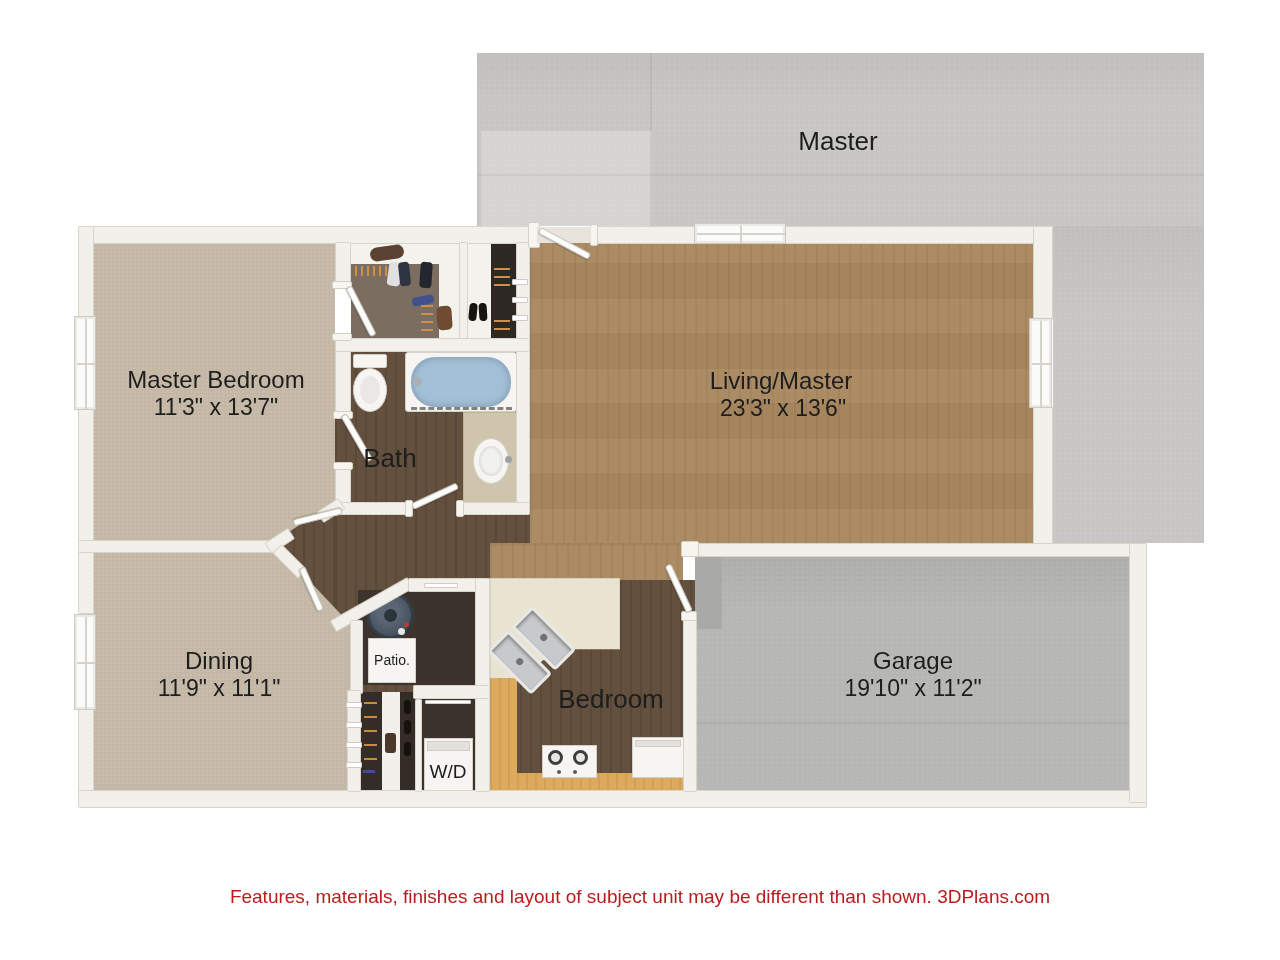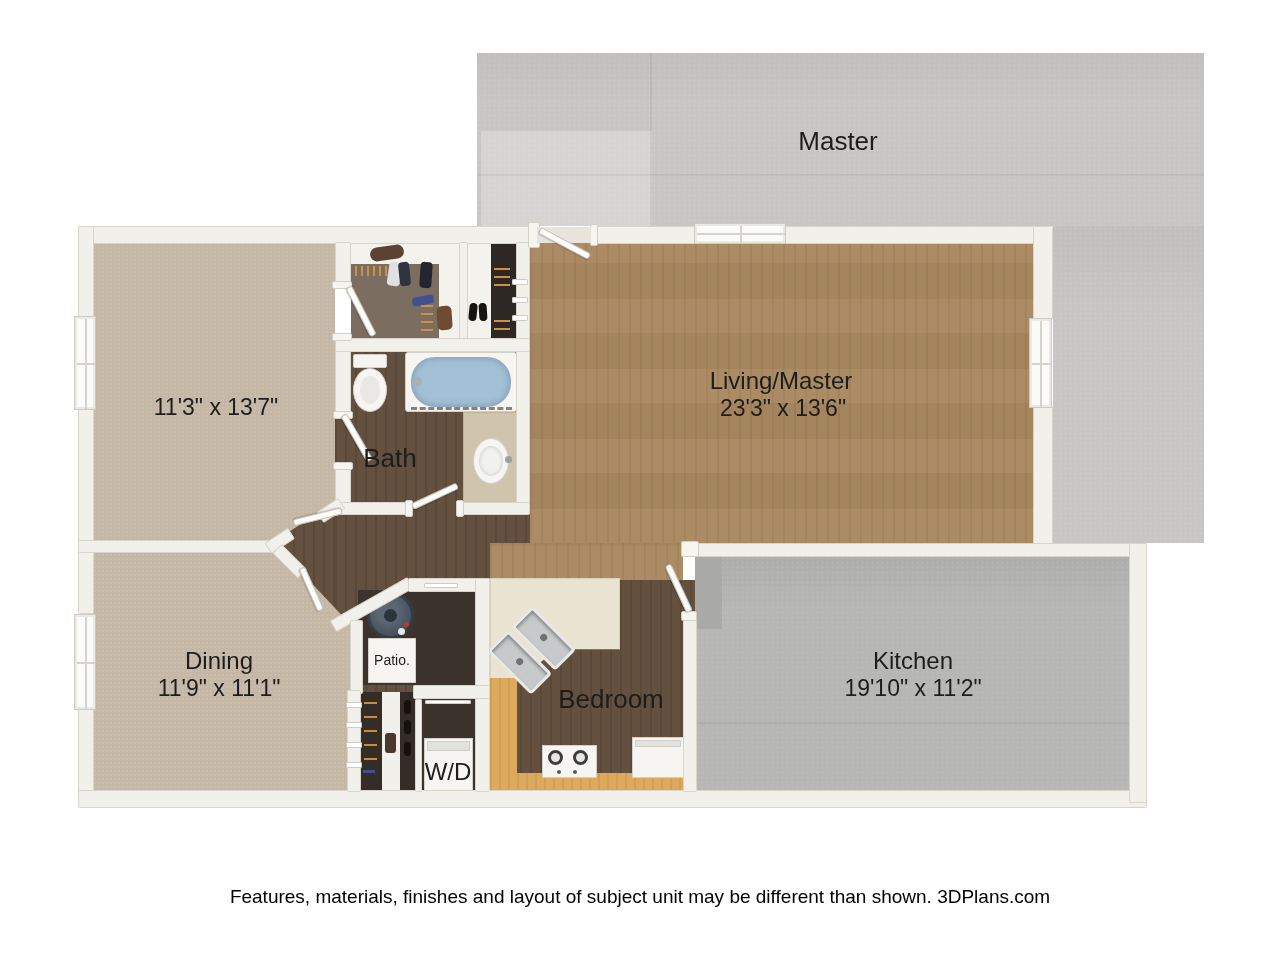--- a/index.html
+++ b/index.html
@@ -209,26 +209,27 @@
 
   <div class="abs door" style="left:539px;top:228px;width:57px;transform:rotate(28deg);"></div>
   <div class="abs door" style="left:347px;top:286px;width:55px;transform:rotate(63deg);"></div>
   <div class="abs door" style="left:342px;top:414px;width:53px;transform:rotate(60deg);"></div>
   <div class="abs door" style="left:412px;top:502px;width:50px;transform:rotate(-25deg);"></div>
   <div class="abs door" style="left:336px;top:508px;width:50px;transform:rotate(166deg);"></div>
   <div class="abs door" style="left:300px;top:567px;width:47px;transform:rotate(66deg);"></div>
   <div class="abs door" style="left:666px;top:564px;width:52px;transform:rotate(65deg);"></div>
 
   <div class="abs label big" style="left:838px;top:141px;">Master</div>
+  <div class="abs label rname" style="left:216px;top:380px;">Master Bedroom</div>
   <div class="abs label rdims" style="left:216px;top:407px;">11'3" x 13'7"</div>
   <div class="abs label rname" style="left:781px;top:381px;">Living/Master</div>
   <div class="abs label rdims" style="left:783px;top:408px;">23'3" x 13'6"</div>
   <div class="abs label big" style="left:390px;top:458px;">Bath</div>
   <div class="abs label rname" style="left:219px;top:661px;">Dining</div>
   <div class="abs label rdims" style="left:219px;top:688px;">11'9" x 11'1"</div>
   <div class="abs label big" style="left:611px;top:699px;">Bedroom</div>
-  <div class="abs label rname" style="left:913px;top:661px;">Kitchen</div>
+  <div class="abs label rname" style="left:913px;top:661px;">Garage</div>
   <div class="abs label rdims" style="left:913px;top:688px;">19'10" x 11'2"</div>
   <div class="abs label" style="left:392px;top:660px;font-size:14px;">Patio.</div>
-  <div class="abs label" style="left:448px;top:772px;font-size:24px;">W/D</div>
-
-  <div class="abs label" style="left:640px;top:897px;font-size:19px;color:#000000;">Features, materials, finishes and layout of subject unit may be different than shown. 3DPlans.com</div>
+  <div class="abs label" style="left:448px;top:772px;font-size:19px;">W/D</div>
+
+  <div class="abs label" style="left:640px;top:897px;font-size:19px;color:#b91c1c;">Features, materials, finishes and layout of subject unit may be different than shown. 3DPlans.com</div>
 </div>
 
 </body></html>

